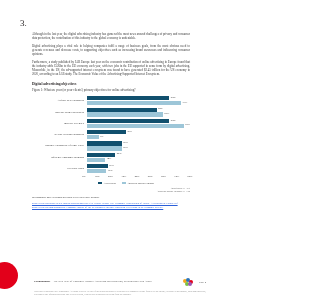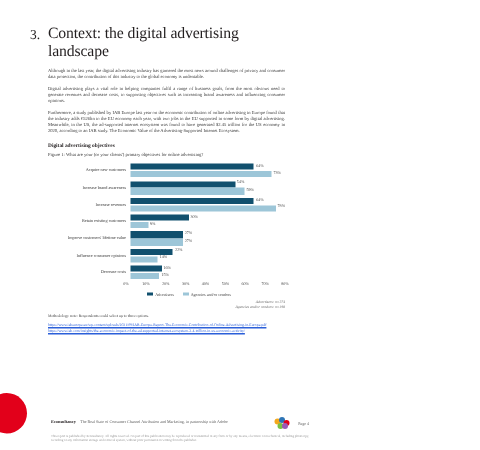--- a/index.html
+++ b/index.html
@@ -112,21 +112,20 @@
     font-size:2.15px;line-height:2.8px;color:#8d8d8d;text-align:justify;
   }
 </style>
 </head>
 <body>
 
 <div class="page">
 
   <div class="head">
     <div class="secnum">3.</div>
-    <div class="title">Context: the digital advertising landscape</div>
   </div>
 
   <div class="body">
     <p class="para">Although in the last year, the digital advertising industry has garnered the most news around challenges of privacy and consumer data protection, the contribution of this industry to the global economy is undeniable.</p>
     <p class="para">Digital advertising plays a vital role in helping companies fulfil a range of business goals, from the most obvious need to generate revenues and decrease costs, to supporting objectives such as increasing brand awareness and influencing consumer opinions.</p>
     <p class="para">Furthermore, a study published by IAB Europe last year on the economic contribution of online advertising in Europe found that the industry adds €526bn to the EU economy each year, with two jobs in the EU supported in some form by digital advertising. Meanwhile, in the US, the ad-supported internet ecosystem was found to have generated $2.45 trillion for the US economy in 2020, according to an IAB study. The Economic Value of the Advertising-Supported Internet Ecosystem.</p>
   </div>
 
   <div class="chartblock">
     <div class="ch-head">Digital advertising objectives</div>

